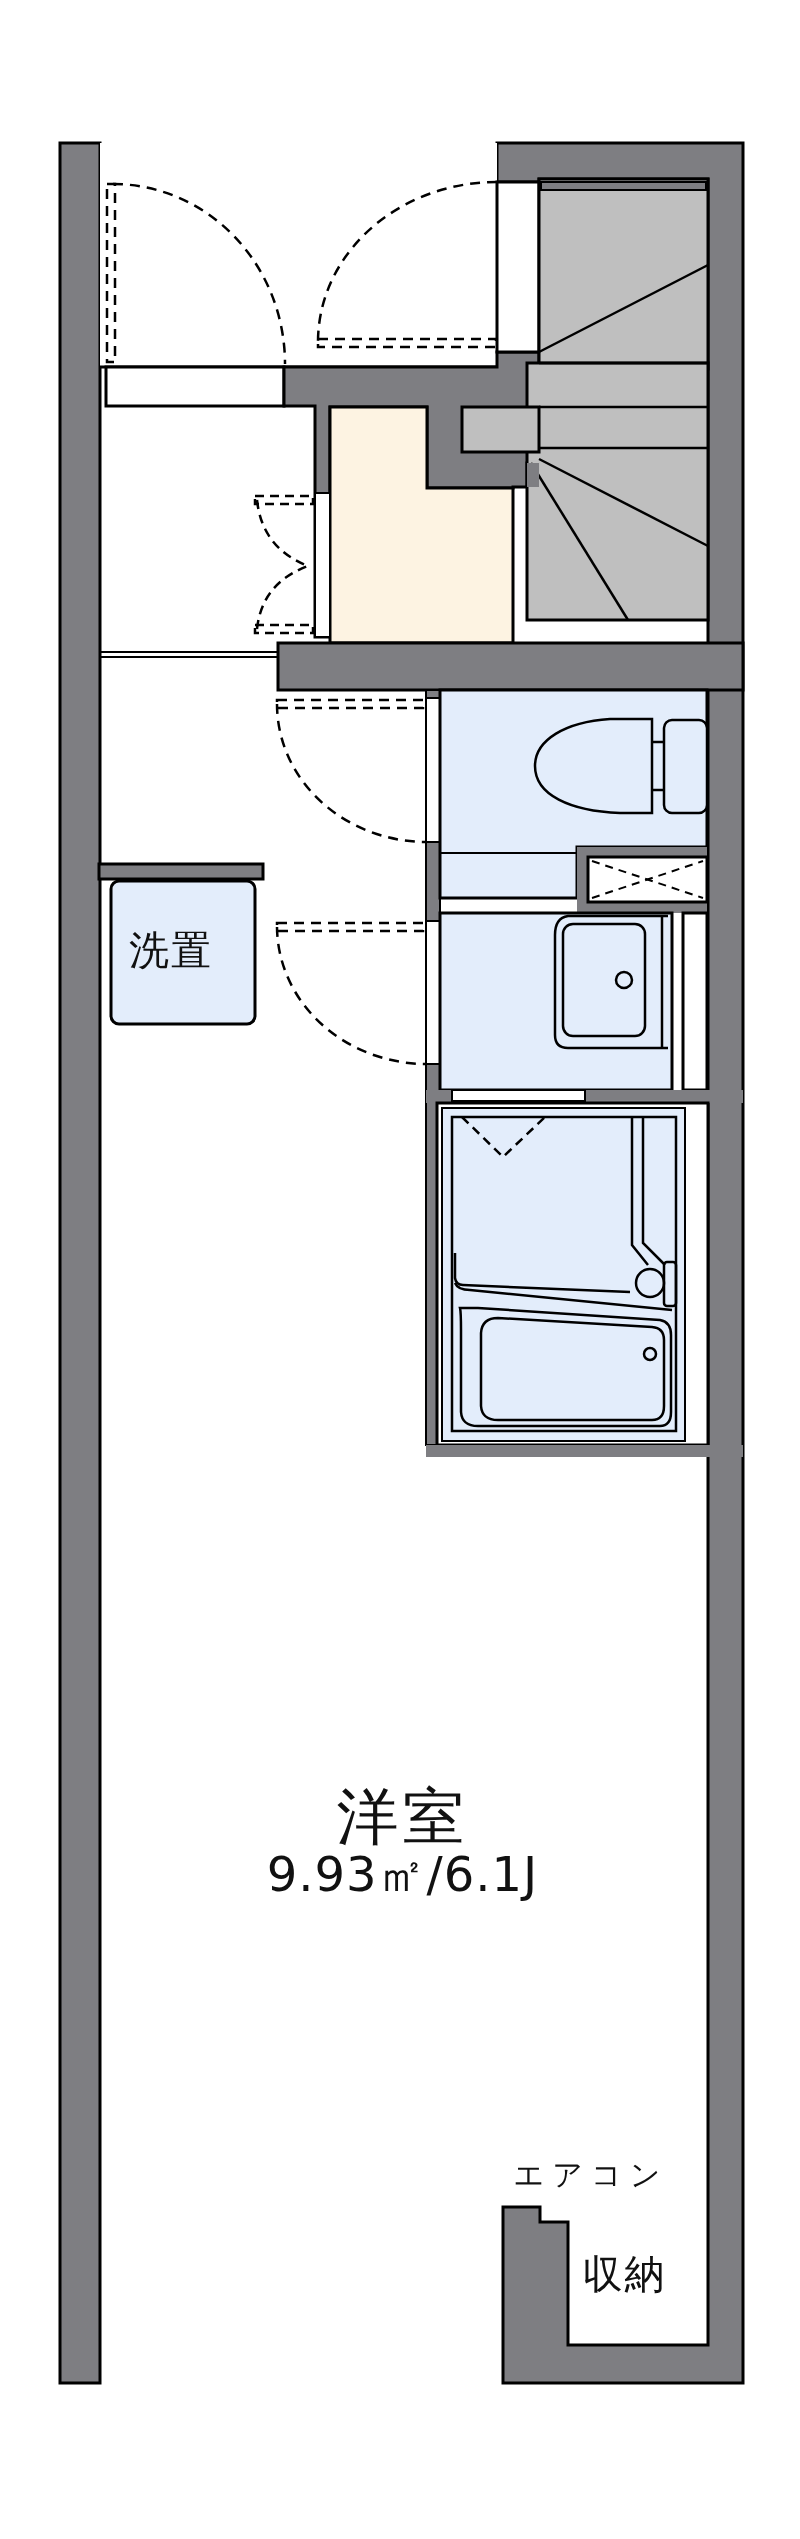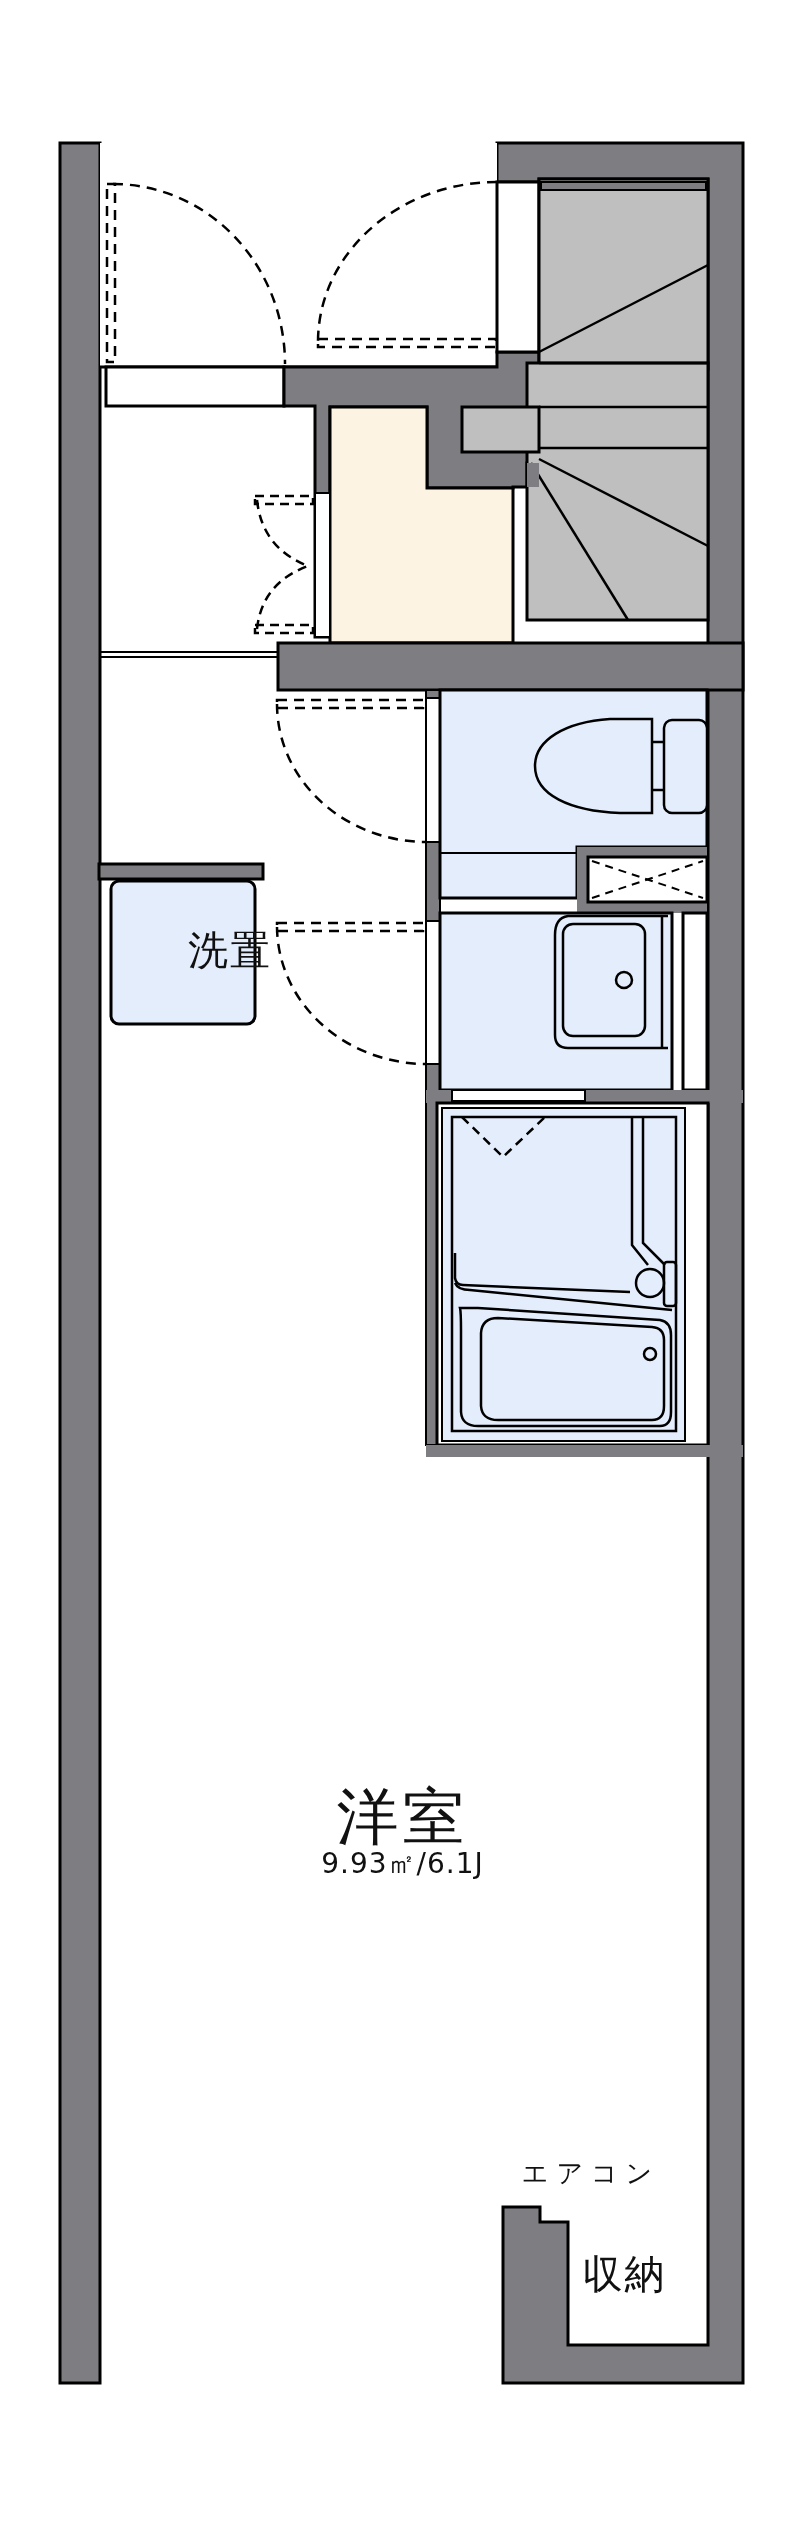--- a/index.html
+++ b/index.html
@@ -1,22 +1,22 @@
 <!DOCTYPE html>
 <html><head>
 <meta charset="utf-8">
 <style>
   html, body { margin:0; padding:0; background:#ffffff; }
   body { width:800px; height:2539px; position:relative; overflow:hidden; font-family:"DejaVu Sans", sans-serif; }
   #plan { position:absolute; left:0; top:0; width:800px; height:2539px; }
   .label { position:absolute; color:#111; font-family:"DejaVu Sans", sans-serif; white-space:nowrap; text-align:center; line-height:1; }
   .room-name { font-size:62px; letter-spacing:4px; }
-  .room-area { font-size:28px; letter-spacing:1px; }
+  .room-area { font-size:48px; letter-spacing:1px; }
   .fixture-label { font-size:40px; letter-spacing:2px; }
-  .small-label { font-size:26px; letter-spacing:8px; }
+  .small-label { font-size:30px; letter-spacing:8px; }
 </style>
 </head>
 <body>
 
 
 
 <svg id="plan" viewBox="0 0 800 2539" xmlns="http://www.w3.org/2000/svg">
 
   <g fill="#7e7e82" stroke="#000" stroke-width="3">
 
@@ -212,20 +212,20 @@
       <rect x="112" y="2275" width="6" height="62">
       <rect x="513" y="2275" width="6" height="62">
     </rect></rect></g>
     <line x1="99" y1="2294" x2="113" y2="2294" stroke="#000" stroke-width="4">
     <line x1="518" y1="2294" x2="530" y2="2294" stroke="#000" stroke-width="4">
     <rect x="346" y="2295" width="155" height="57" fill="none" stroke="#000" stroke-width="2.5" stroke-dasharray="10 7">
   </rect></line></line></rect></rect></rect></g>
 
 
 
-<div class="label fixture-label" style="left:122px; top:930px; width:120px;padding-left:48px;">洗置</div>
+<div class="label fixture-label" style="left:111px; top:930px; width:120px;">洗置</div>
 <div class="label room-name" style="left:260px; top:1774px; width:285px;margin-top:12px;">洋室</div>
 <div class="label room-area" style="left:240px; top:1850px; width:325px;">9.93㎡/6.1J</div>
 <div class="label small-label" style="left:500px; top:2160px; width:182px;">エアコン</div>
 <div class="label fixture-label" style="left:568px; top:2254px; width:113px;">収納</div>
 
 
 
 
 </rect></rect></rect></rect></rect></rect></rect></line></line></rect></rect></rect></rect></body></html>

